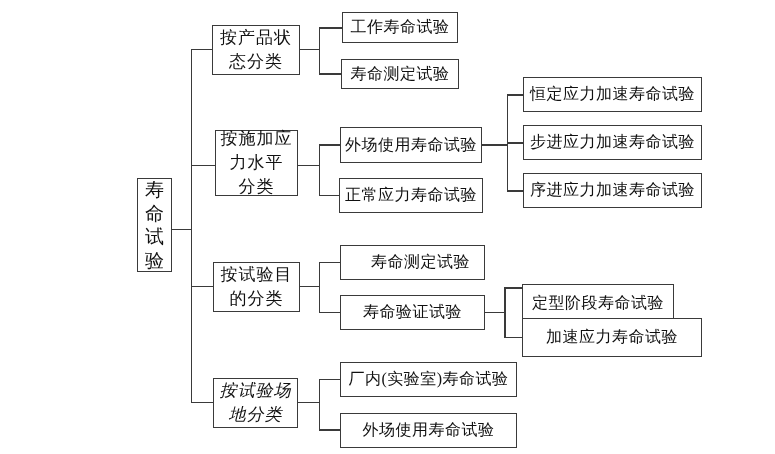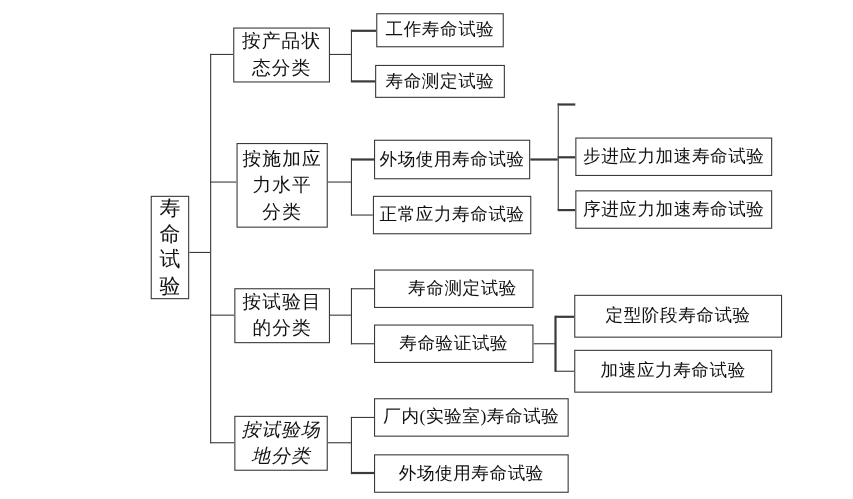--- a/index.html
+++ b/index.html
@@ -72,39 +72,40 @@
   <div class="line" style="left:504.5px; top:287px; width:17.5px; height:1.5px;"></div>
   <div class="line" style="left:504.5px; top:336.5px; width:17.5px; height:1.5px;"></div>
 
   <div class="box root" style="left:137px; top:178px; width:35px; height:94px;">寿
 命
 试
 验</div>
 
   <div class="box cat" style="left:212px; top:25px; width:88px; height:50px;">按产品状
 态分类</div>
-  <div class="box cat" style="left:215px; top:130px; width:83px; height:77px;">按施加应
+  <div class="box cat" style="left:215px; top:130px; width:83px; height:66px;">按施加应
 力水平
 分类</div>
   <div class="box cat" style="left:213px; top:262px; width:87px; height:50px;">按试验目
 的分类</div>
   <div class="box cat" style="left:213px; top:378px; width:85px; height:50px;font-style:italic;">按试验场
 地分类</div>
 
   <div class="box leaf" style="left:342px; top:12px; width:116px; height:31px;">工作寿命试验</div>
   <div class="box leaf" style="left:341px; top:59px; width:118px; height:30px;">寿命测定试验</div>
 
   <div class="box leaf" style="left:340px; top:127px; width:142px; height:36px;">外场使用寿命试验</div>
   <div class="box leaf" style="left:339px; top:178px; width:144px; height:35px;">正常应力寿命试验</div>
 
   <div class="box leaf" style="left:340px; top:245px; width:145px; height:35px;padding-left:16px;">寿命测定试验</div>
   <div class="box leaf" style="left:340px; top:295px; width:145px; height:35px;text-align:center;">寿命验证试验</div>
 
   <div class="box leaf" style="left:340px; top:362px; width:177px; height:35px;">厂内(实验室)寿命试验</div>
   <div class="box leaf" style="left:340px; top:413px; width:177px; height:35px;">外场使用寿命试验</div>
 
+  <div class="box leaf" style="left:523px; top:77px; width:179px; height:35px;">恒定应力加速寿命试验</div>
   <div class="box leaf" style="left:523px; top:125px; width:179px; height:35px;">步进应力加速寿命试验</div>
   <div class="box leaf" style="left:523px; top:173px; width:179px; height:35px;font-family:Liberation Mono, monospace;">序进应力加速寿命试验</div>
 
-  <div class="box leaf" style="left:522px; top:268px; width:189px; height:39px;">定型阶段寿命试验</div>
+  <div class="box leaf" style="left:522px; top:284px; width:152px; height:39px;">定型阶段寿命试验</div>
   <div class="box leaf" style="left:522px; top:318px; width:180px; height:39px;">加速应力寿命试验</div>
 
 </div>
 
 </body></html>

